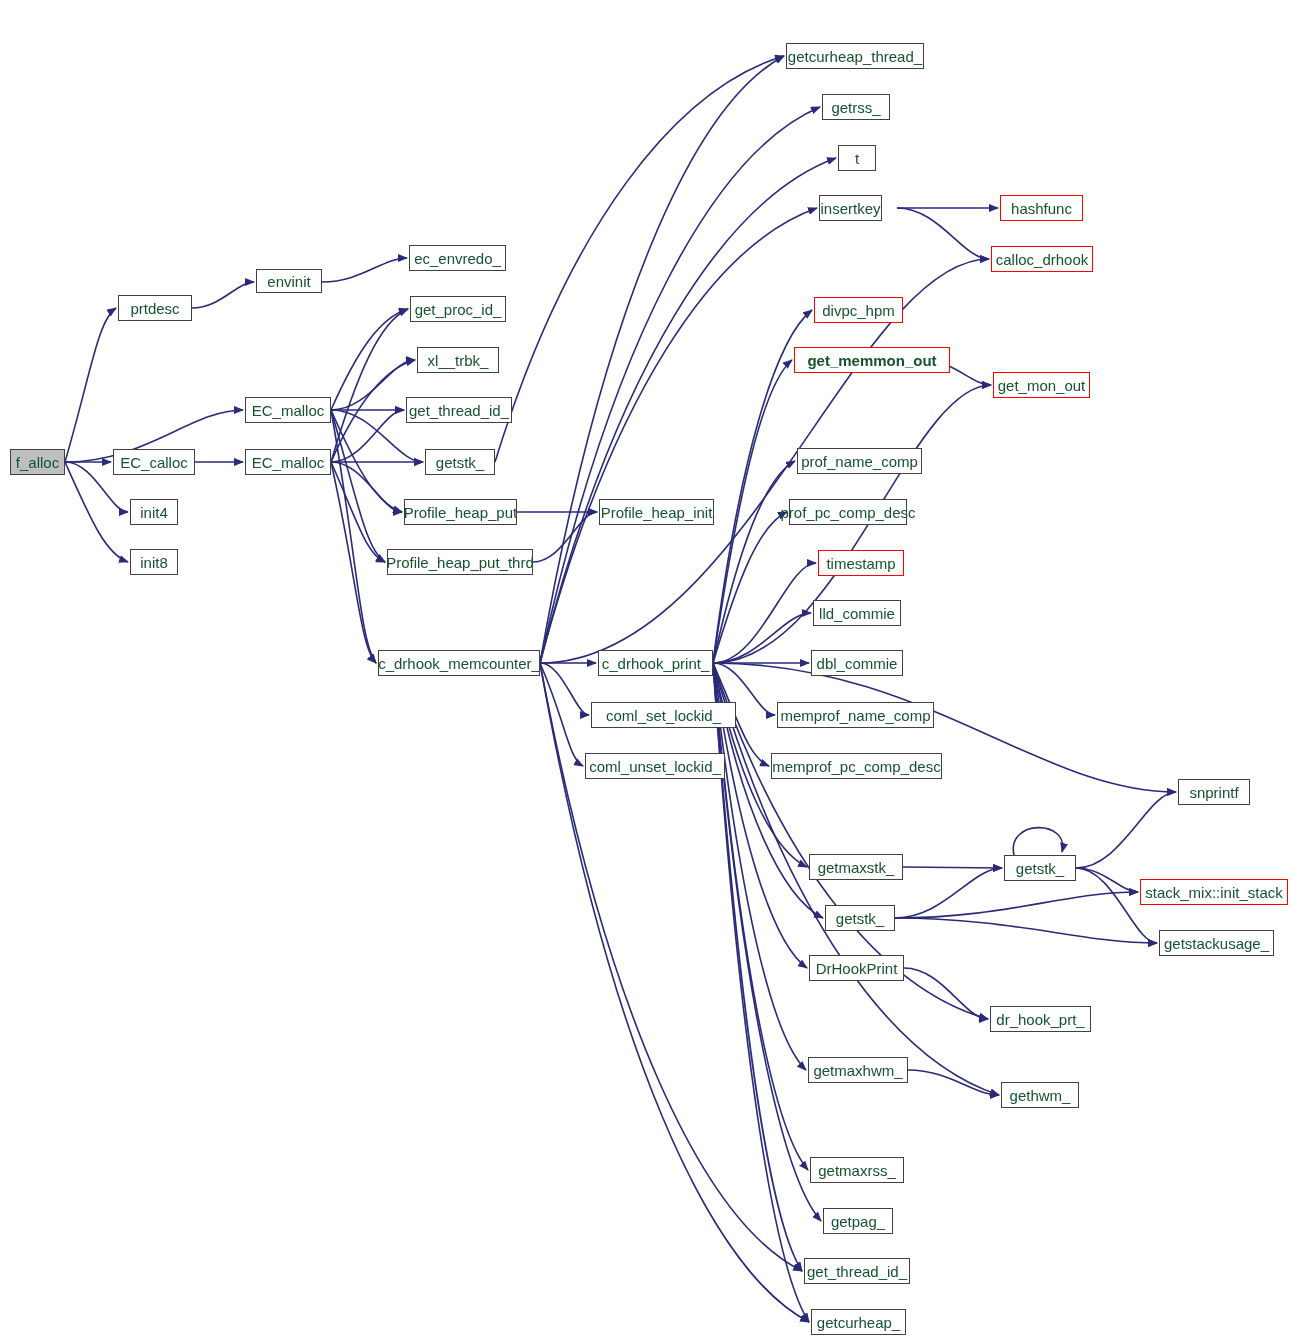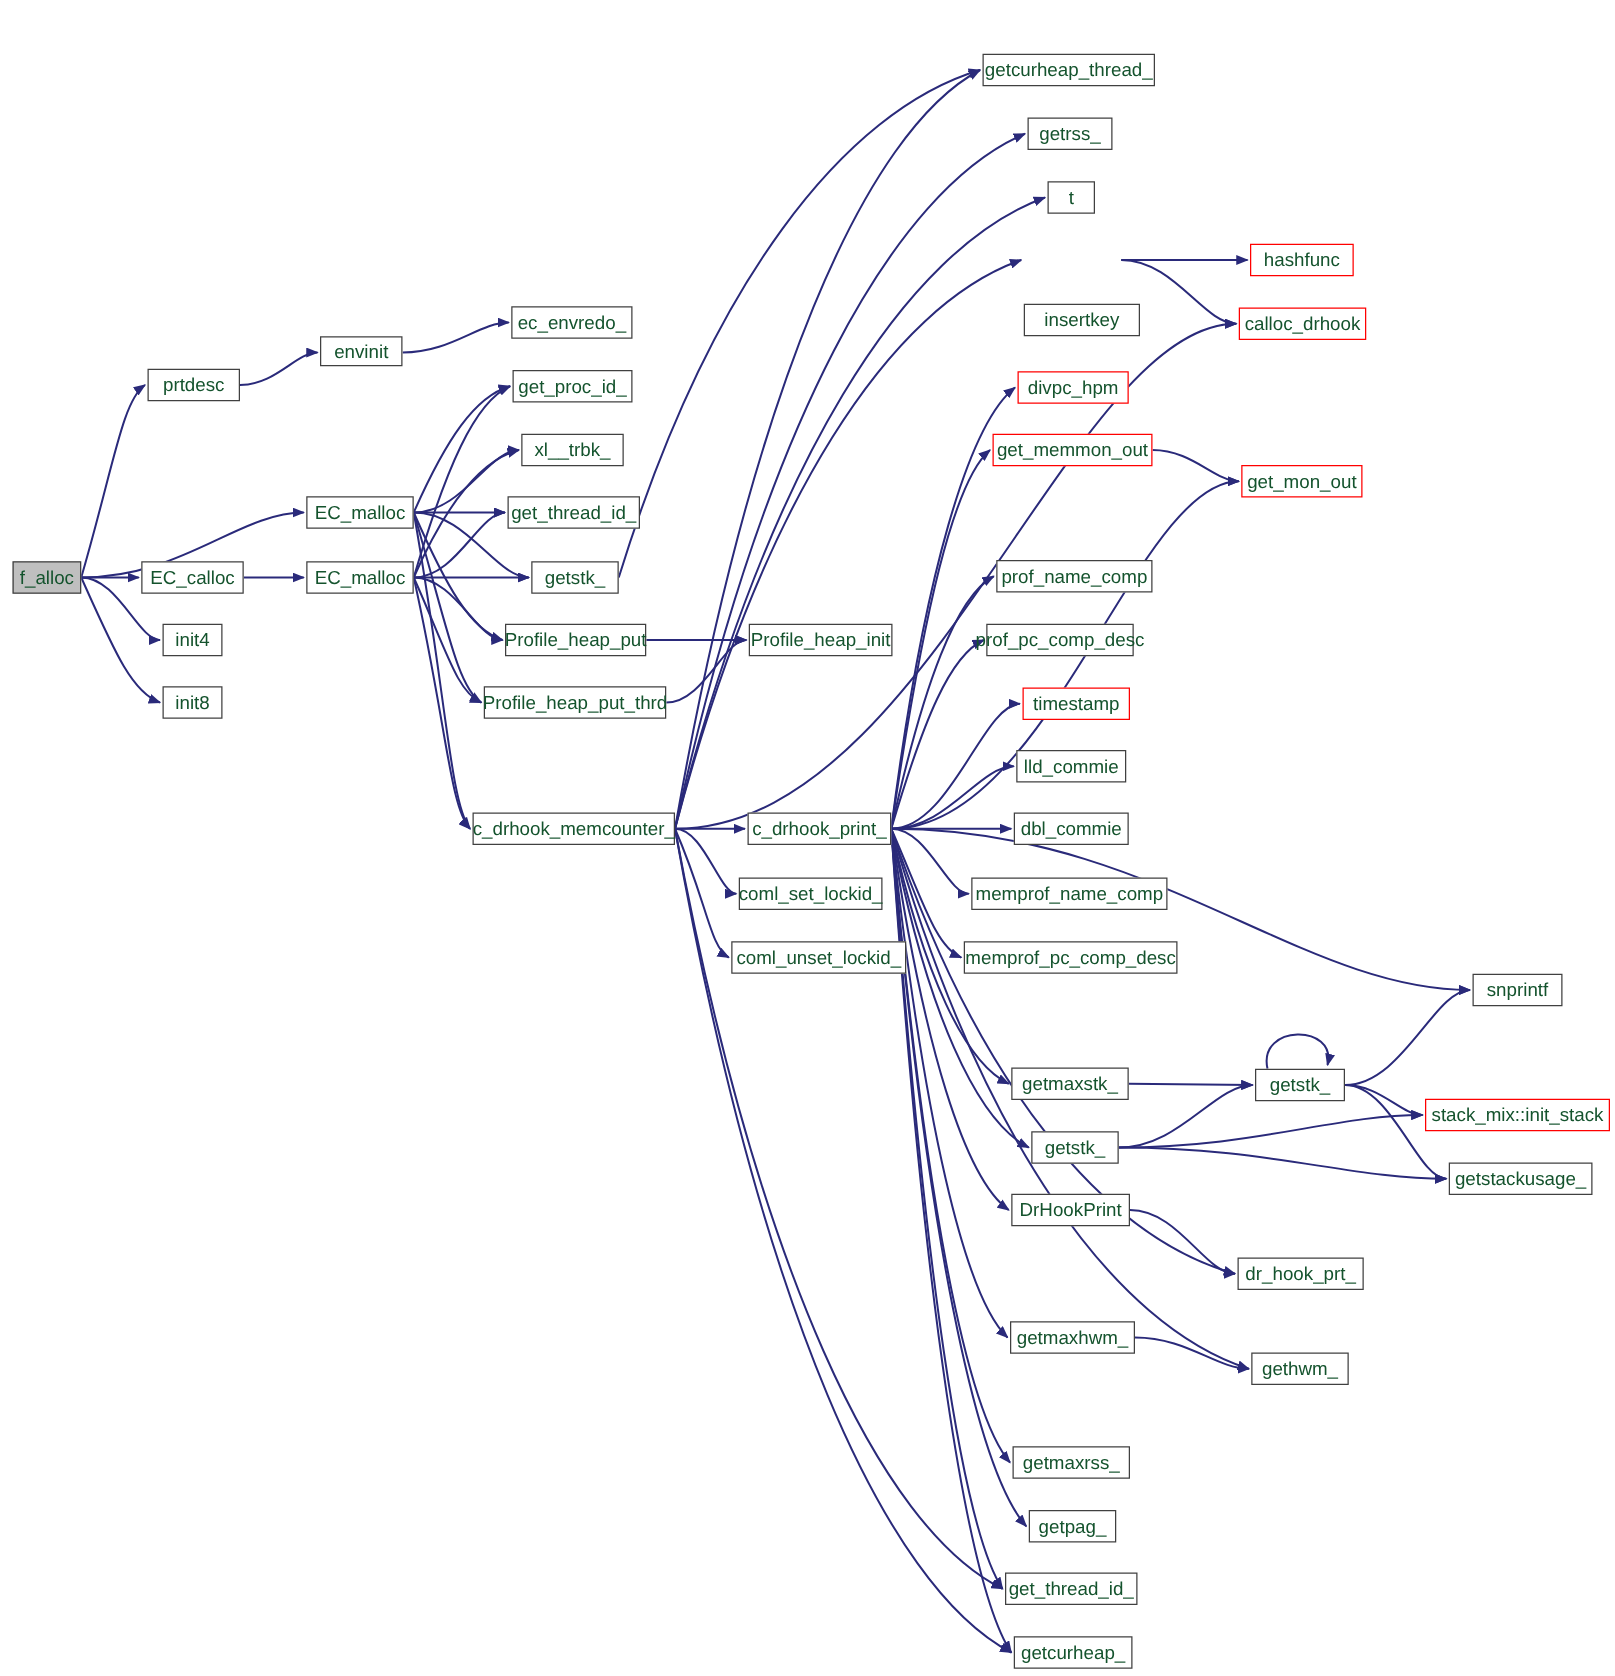--- a/index.html
+++ b/index.html
@@ -143,48 +143,48 @@
       </div>
       <div class="node" style="left: 599px; top: 499px; width: 115px; height: 26px;">
         <span class="nlabel">Profile_heap_init</span>
       </div>
       <div class="node" style="left: 378px; top: 650px; width: 162px; height: 26px;">
         <span class="nlabel">c_drhook_memcounter_</span>
       </div>
       <div class="node" style="left: 598px; top: 650px; width: 115px; height: 26px;">
         <span class="nlabel">c_drhook_print_</span>
       </div>
-      <div class="node" style="left: 591px; top: 702px; width: 115px; height: 26px;">
+      <div class="node" style="left: 591px; top: 702px; width: 145px; height: 26px;">
         <span class="nlabel">coml_set_lockid_</span>
       </div>
       <div class="node" style="left: 585px; top: 753px; width: 140px; height: 26px;">
         <span class="nlabel">coml_unset_lockid_</span>
       </div>
       <div class="node" style="left: 786px; top: 43px; width: 138px; height: 26px;">
         <span class="nlabel">getcurheap_thread_</span>
       </div>
       <div class="node" style="left: 822px; top: 94px; width: 68px; height: 26px;">
         <span class="nlabel">getrss_</span>
       </div>
       <div class="node" style="left: 838px; top: 145px; width: 38px; height: 26px;">
         <span class="nlabel">t</span>
       </div>
-      <div class="node" style="left: 819px; top: 195px; width: 93px; height: 26px; margin-top: 48px;">
+      <div class="node" style="left: 819px; top: 195px; width: 63px; height: 26px;">
         <span class="nlabel">insertkey</span>
       </div>
       <div class="node red" style="left: 1000px; top: 195px; width: 83px; height: 26px;">
         <span class="nlabel">hashfunc</span>
       </div>
       <div class="node red" style="left: 991px; top: 246px; width: 102px; height: 26px;">
         <span class="nlabel">calloc_drhook</span>
       </div>
       <div class="node red" style="left: 814px; top: 297px; width: 89px; height: 26px;">
         <span class="nlabel">divpc_hpm</span>
       </div>
-      <div class="node red" style="left: 794px; top: 347px; width: 128px; height: 26px;">
+      <div class="node red" style="left: 794px; top: 347px; width: 156px; height: 26px; font-weight: bold;">
         <span class="nlabel">get_memmon_out</span>
       </div>
       <div class="node red" style="left: 993px; top: 372px; width: 97px; height: 26px;">
         <span class="nlabel">get_mon_out</span>
       </div>
       <div class="node" style="left: 797px; top: 448px; width: 125px; height: 26px;">
         <span class="nlabel">prof_name_comp</span>
       </div>
       <div class="node" style="left: 789px; top: 499px; width: 118px; height: 26px;">
         <span class="nlabel">prof_pc_comp_desc</span>

